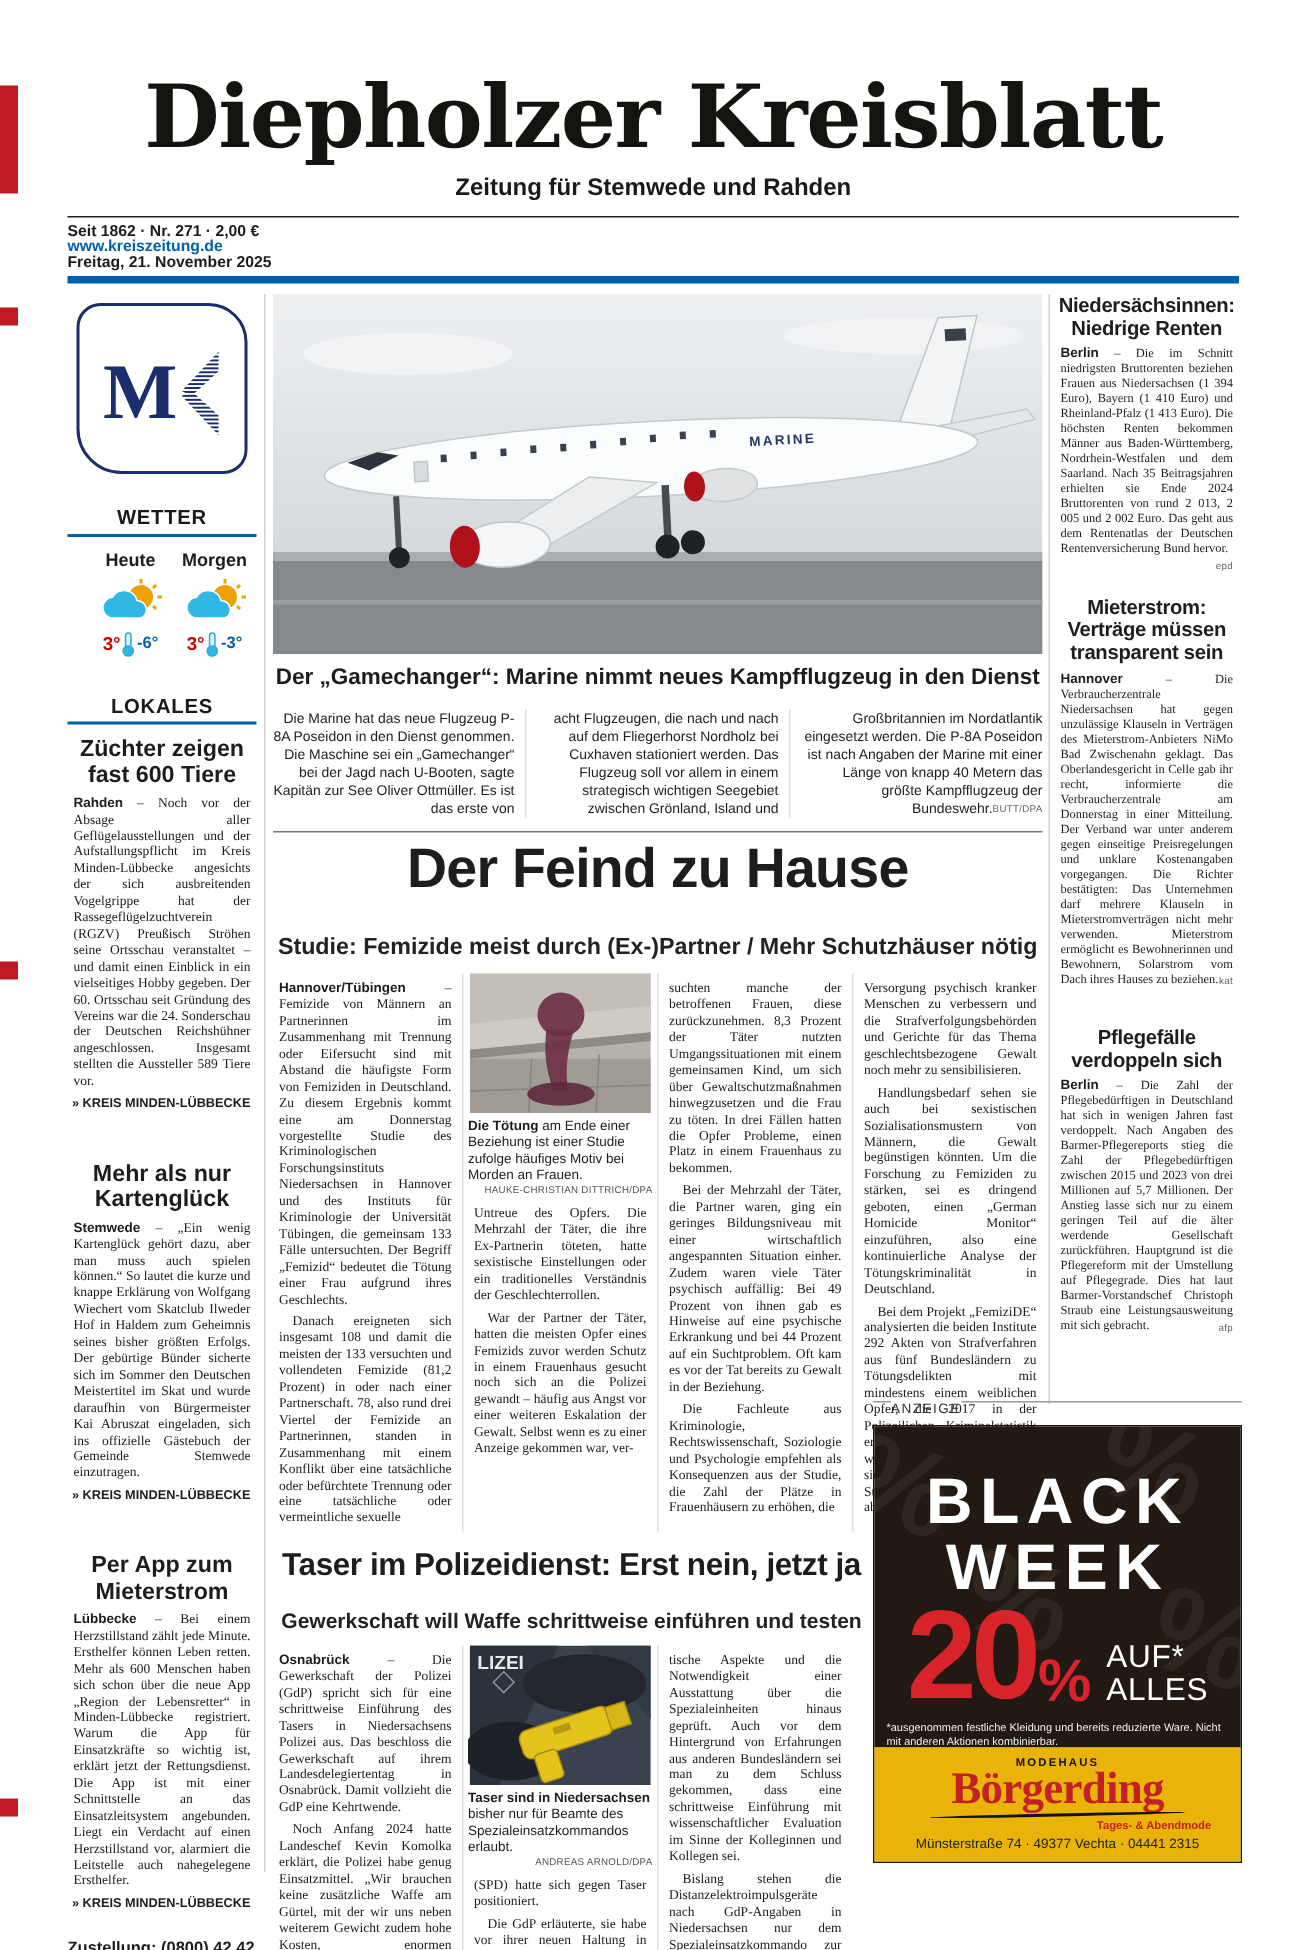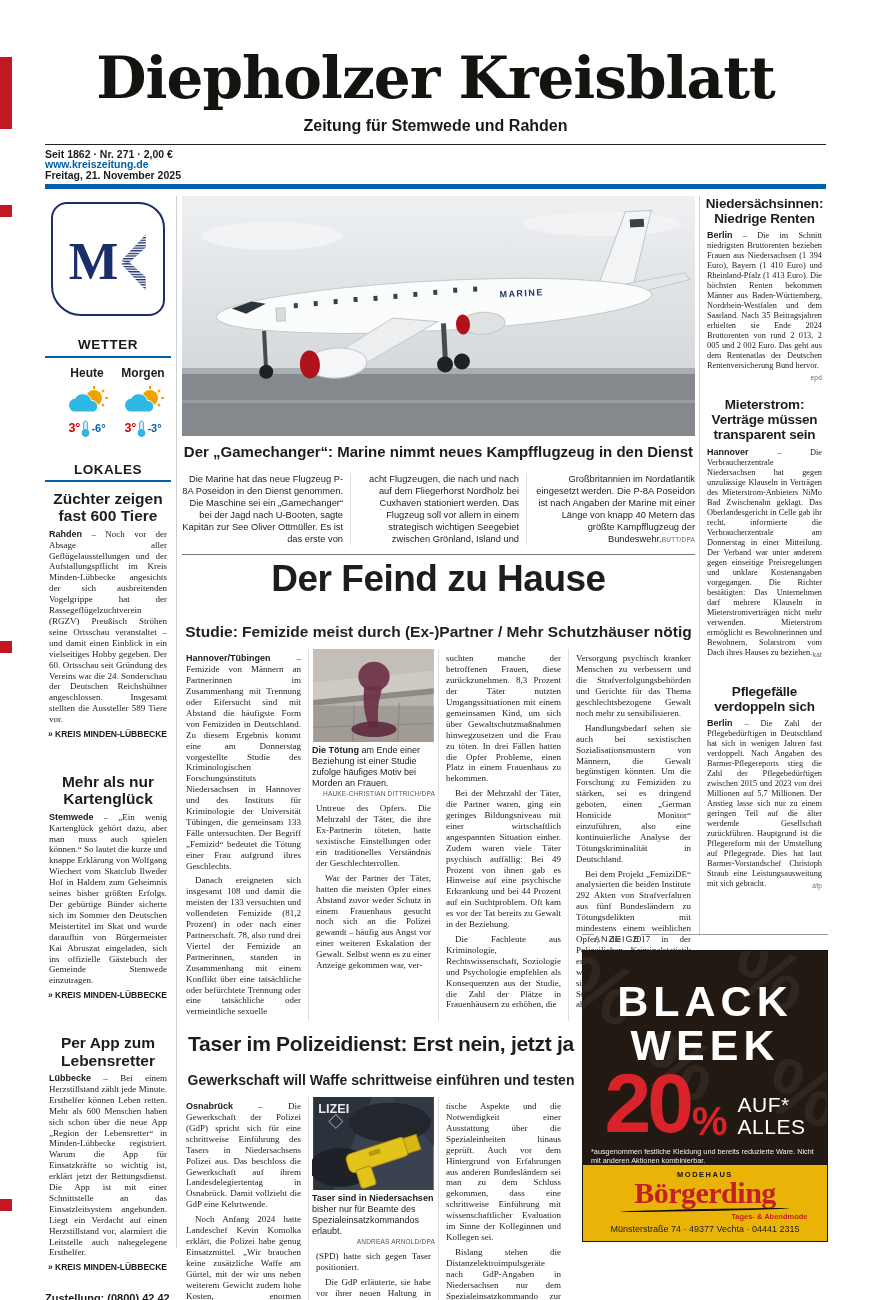--- a/index.html
+++ b/index.html
@@ -203,21 +203,21 @@
       <article class="sb-art">
         <h2 class="art-head">Mehr als nur Kartenglück</h2>
         <div class="body-text">
           <p><strong class="lead">Stemwede</strong>
              <span>– „Ein wenig Kartenglück gehört dazu, aber man muss auch spielen können.“ So lautet die kurze und knappe Erklärung von Wolfgang Wiechert vom Skatclub Ilweder Hof in Haldem zum Geheimnis seines bisher größten Erfolgs. Der gebürtige Bünder sicherte sich im Sommer den Deutschen Meistertitel im Skat und wurde daraufhin von Bürgermeister Kai Abruszat eingeladen, sich ins offizielle Gästebuch der Gemeinde Stemwede einzutragen.</span></p>
         </div>
         <div class="link-line">» KREIS MINDEN-LÜBBECKE</div>
       </article>
 
       <article class="sb-art">
-        <h2 class="art-head">Per App zum Lebensretter</h2>
+        <h2 class="art-head">Per App zum Mieterstrom</h2>
         <div class="body-text">
           <p><strong class="lead">Lübbecke</strong>
              <span>– Bei einem Herzstillstand zählt jede Minute. Ersthelfer können Leben retten. Mehr als 600 Menschen haben sich schon über die neue App „Region der Lebensretter“ in Minden-Lübbecke registriert. Warum die App für Einsatzkräfte so wichtig ist, erklärt jetzt der Rettungsdienst. Die App ist mit einer Schnittstelle an das Einsatzleitsystem angebunden. Liegt ein Verdacht auf einen Herzstillstand vor, alarmiert die Leitstelle auch nahegelegene Ersthelfer.</span></p>
         </div>
         <div class="link-line">» KREIS MINDEN-LÜBBECKE</div>
       </article>
     </div>
 
     <div class="delivery">Zustellung: (0800) 42 42 580</div>
     <div class="barcode-wrap">
@@ -315,21 +315,21 @@
             <path d="M52 38 C50 58 53 68 57 80 L67 80 C64 62 68 48 71 38 Z" fill="#6e3147" opacity=".92"></path>
             <ellipse cx="62" cy="82" rx="23" ry="8" fill="#5e2a3e" opacity=".9"></ellipse>
           </svg>
           <p class="cap">
             <span class="cap-lead">Die Tötung</span>
             <span>am Ende einer Beziehung ist einer Studie zufolge häufiges Motiv bei Morden an Frauen.</span>
           </p>
           <div class="cap-credit">HAUKE-CHRISTIAN DITTRICH/DPA</div>
           <div class="body-text">
             <p>Untreue des Opfers. Die Mehrzahl der Täter, die ihre Ex-Partnerin töteten, hatte sexistische Einstellungen oder ein traditionelles Verständnis der Geschlechterrollen.</p>
-            <p>War der Partner der Täter, hatten die meisten Opfer eines Abstand zuvor weder Schutz in einem Frauenhaus gesucht noch sich an die Polizei gewandt – häufig aus Angst vor einer weiteren Eskalation der Gewalt. Selbst wenn es zu einer Anzeige gekommen war, ver-</p>
+            <p>War der Partner der Täter, hatten die meisten Opfer eines Femizids zuvor werden Schutz in einem Frauenhaus gesucht noch sich an die Polizei gewandt – häufig aus Angst vor einer weiteren Eskalation der Gewalt. Selbst wenn es zu einer Anzeige gekommen war, ver-</p>
           </div>
         </div>
         <div class="fcol body-text">
           <p>suchten manche der betroffenen Frauen, diese zurückzunehmen. 8,3 Prozent der Täter nutzten Umgangssituationen mit einem gemeinsamen Kind, um sich über Gewaltschutzmaßnahmen hinwegzusetzen und die Frau zu töten. In drei Fällen hatten die Opfer Probleme, einen Platz in einem Frauenhaus zu bekommen.</p>
           <p>Bei der Mehrzahl der Täter, die Partner waren, ging ein geringes Bildungsniveau mit einer wirtschaftlich angespannten Situation einher. Zudem waren viele Täter psychisch auffällig: Bei 49 Prozent von ihnen gab es Hinweise auf eine psychische Erkrankung und bei 44 Prozent auf ein Suchtproblem. Oft kam es vor der Tat bereits zu Gewalt in der Beziehung.</p>
           <p>Die Fachleute aus Kriminologie, Rechtswissenschaft, Soziologie und Psychologie empfehlen als Konsequenzen aus der Studie, die Zahl der Plätze in Frauenhäusern zu erhöhen, die</p>
         </div>
         <div class="fcol body-text">
           <p>Versorgung psychisch kranker Menschen zu verbessern und die Strafverfolgungsbehörden und Gerichte für das Thema geschlechtsbezogene Gewalt noch mehr zu sensibilisieren.</p>
           <p>Handlungsbedarf sehen sie auch bei sexistischen Sozialisationsmustern von Männern, die Gewalt begünstigen könnten. Um die Forschung zu Femiziden zu stärken, sei es dringend geboten, einen „German Homicide Monitor“ einzuführen, also eine kontinuierliche Analyse der Tötungskriminalität in Deutschland.</p>

